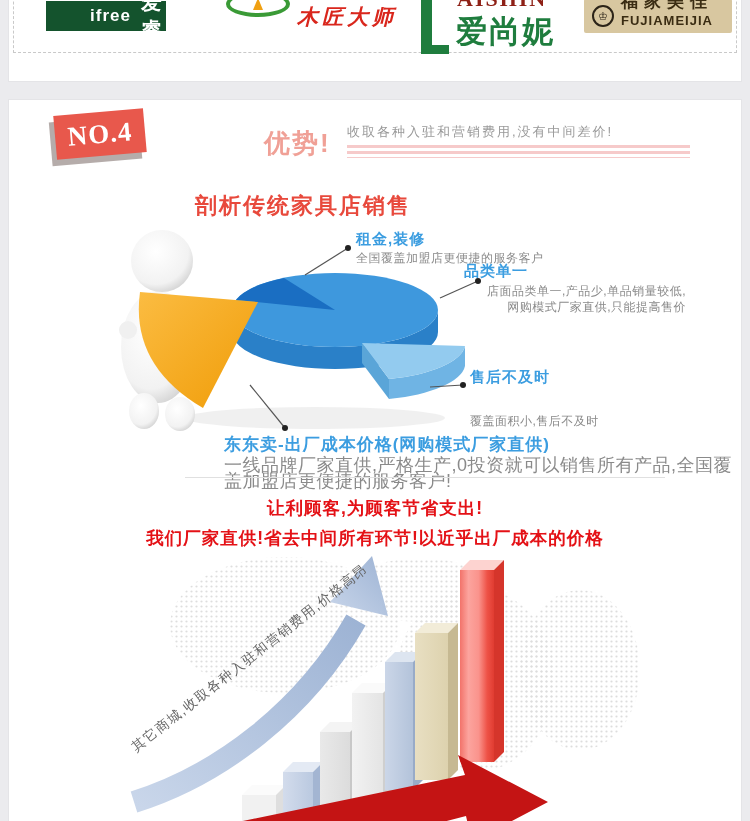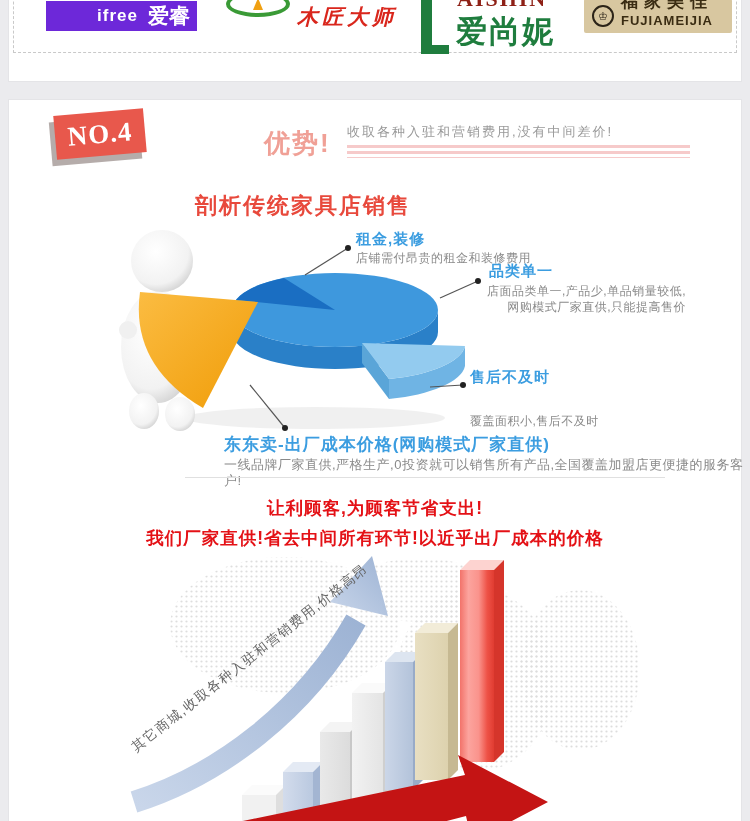--- a/index.html
+++ b/index.html
@@ -4,21 +4,21 @@
 <style>
   * { margin:0; padding:0; box-sizing:border-box; }
   html,body { background:#ebebee; font-family:"Liberation Sans", sans-serif; }
   .page { position:relative; width:750px; height:821px; background:#ebebee; overflow:hidden; margin:0 auto; }
   .card { position:absolute; left:8px; width:734px; background:#fff; border:1px solid #e4e4e7; }
   .card-top { top:-2px; height:84px; }
   .card-main { top:99px; height:730px; }
   .dash-inner { position:absolute; left:4px; right:4px; top:-12px; bottom:28px; border:1px dashed #c9c9c9; }
 
   
-  .logo-ifree { position:absolute; left:37px; top:2px; width:151px; height:30px; background:#6d28d9;
+  .logo-ifree { position:absolute; left:37px; top:2px; width:120px; height:30px; background:#14532d;
     display:flex; align-items:center; justify-content:center; gap:10px; overflow:hidden;padding-left:44px; }
   .logo-ifree .latin { color:#fff; font-weight:bold; font-size:17px; letter-spacing:1px; }
   .logo-ifree .cn { color:#fff; font-weight:bold; font-size:21px; }
   .logo-mj-ring { position:absolute; left:217px; top:-8px; width:64px; height:26px; border:4px solid #3a9a36;
     border-radius:50%; background:#fff; display:flex; align-items:center; justify-content:center; }
   .logo-mj-mark { width:10px; height:12px; background:#f0a012; clip-path:polygon(50% 0,100% 100%,0 100%); }
   .logo-mj-text { position:absolute; left:288px; top:4px; color:#d9261c; font-size:21px; font-weight:bold;
     font-style:italic; font-family:"Liberation Serif", serif; letter-spacing:4px; }
   .logo-ai-v { position:absolute; left:412px; top:-14px; width:11px; height:68px; background:#1f7d3e; }
   .logo-ai-h { position:absolute; left:412px; top:46px; width:28px; height:9px; background:#1f7d3e; }
@@ -43,23 +43,23 @@
   .hero-sub { position:absolute; left:347px; top:123px; color:#999; font-size:13px; letter-spacing:2px; }
   .hero-stripes { position:absolute; left:347px; top:145px; width:343px; height:13px;
     background:repeating-linear-gradient(180deg,#f6caca 0 2.5px,#ffffff 2.5px 6px); }
 
   
   .sec-heading { position:absolute; left:195px; top:191px; color:#e8493c; font-size:22px; font-weight:bold; letter-spacing:2px; }
   .pie-svg { position:absolute; left:100px; top:215px; width:400px; height:220px; }
   .co-title { position:absolute; color:#3b9de0; font-weight:bold; font-size:15px; letter-spacing:1px; }
   .co-body { position:absolute; color:#8a8a8a; font-size:12px; letter-spacing:0.5px; line-height:16px; }
   .co1-t { left:356px; top:230px; } .co1-b { left:356px; top:250px; }
-  .co2-t { left:489px; top:262px;font-family:Liberation Mono, monospace; } .co2-b { left:487px; top:283px;text-align:right; }
+  .co2-t { left:464px; top:262px;font-family:Liberation Mono, monospace; } .co2-b { left:487px; top:283px;text-align:right; }
   .co3-t { left:470px; top:368px; } .co3-b { left:470px; top:388px;margin-top:25px; }
-  .co4-t { left:224px; top:433px; font-size:17px; } .co4-b { left:224px; top:457px; font-size:13px; }
+  .co4-t { left:224px; top:433px; font-size:17px; } .co4-b { left:224px; top:457px; font-size:18px; }
   .divider { position:absolute; left:185px; top:477px; width:480px; height:1px; background:#e0e0e0; }
 
   
   .promo { position:absolute; left:0; top:493px; width:750px; text-align:center;
     color:#e41116; font-size:17.5px; font-weight:bold; line-height:30px; letter-spacing:1px; }
 
   
   .bsvg { position:absolute; left:120px; top:550px; width:630px; height:271px; }
   .back { z-index:1; } .front { z-index:3; }
   .bar { position:absolute; z-index:2; }
@@ -169,21 +169,21 @@
     </g>
     <g fill="#222">
       <circle cx="248" cy="33" r="3"></circle>
         <circle cx="378" cy="66" r="3"></circle>
       <circle cx="363" cy="170" r="3"></circle>
         <circle cx="185" cy="213" r="3"></circle>
     </g>
   </svg>
 
   <div class="co-title co1-t">租金,装修</div>
-  <div class="co-body co1-b">店铺需付昂贵的租金和装修费用</div>
+  <div class="co-body co1-b">全国覆盖加盟店更便捷的服务客户</div>
 
   <div class="co-title co2-t">品类单一</div>
   <div class="co-body co2-b">
     <div>店面品类单一,产品少,单品销量较低,</div>
     <div>网购模式厂家直供,只能提高售价</div>
   </div>
 
   <div class="co-title co3-t">售后不及时</div>
   <div class="co-body co3-b">覆盖面积小,售后不及时</div>
 

